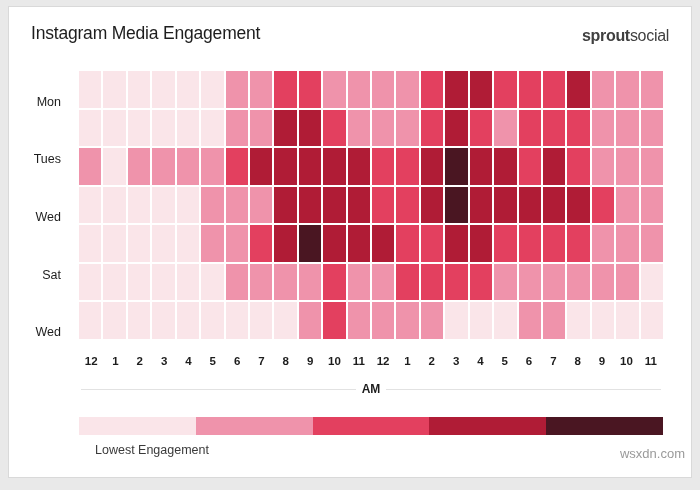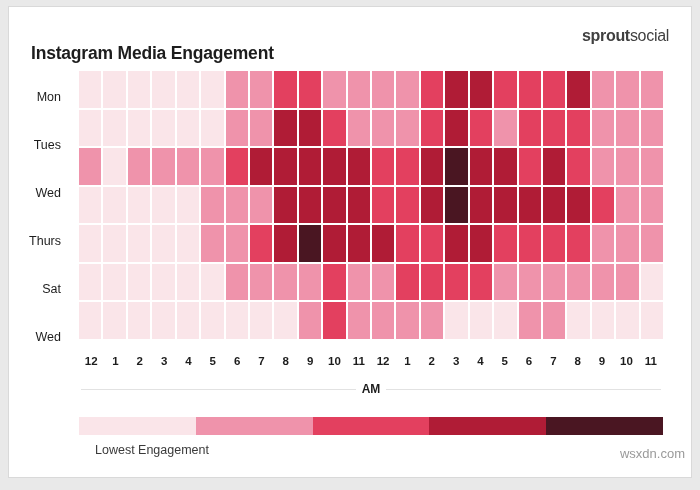--- a/index.html
+++ b/index.html
@@ -21,25 +21,24 @@
 
   
   #header {
     position: absolute;
     left: 0; top: 0; right: 0; height: 58px;
   }
   #title {
     position: absolute;
     left: 22px; top: 16px;
     font-size: 17.5px;
-    font-weight: bold;
+    font-weight: normal;
     color: #1d1d1d;
     letter-spacing: -0.2px;
     white-space: nowrap;
-    margin-top: 20px;
   }
   #logo {
     position: absolute;
     right: 22px; top: 20px;
     font-size: 16px;
     color: #404040;
     white-space: nowrap;
     letter-spacing: -0.3px;
   }
   #logo .lg-bold { font-weight: bold; }
@@ -167,21 +166,20 @@
     <div id="logo">
       <span class="lg-bold">sprout</span><span class="lg-light">social</span>
     </div>
   </div>
 
   <div id="plot">
     <div id="ylabels">
         <div class="ylabel">Mon</div>
         <div class="ylabel">Tues</div>
         <div class="ylabel">Wed</div>
-        <div class="ylabel">Thurs</div>
         <div class="ylabel">Sat</div>
         <div class="ylabel">Wed</div>
       </div>
     <div id="grid">
         <div class="grow">
           <div class="cell" style="background: rgb(250, 229, 233);"></div>
           <div class="cell" style="background: rgb(250, 229, 233);"></div>
           <div class="cell" style="background: rgb(250, 229, 233);"></div>
           <div class="cell" style="background: rgb(250, 229, 233);"></div>
           <div class="cell" style="background: rgb(250, 229, 233);"></div>

